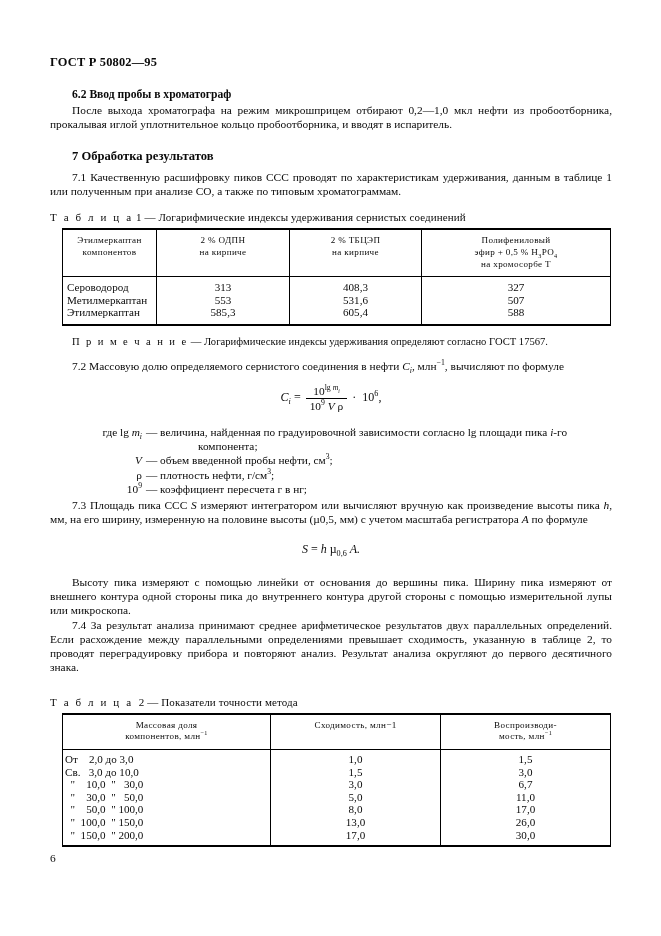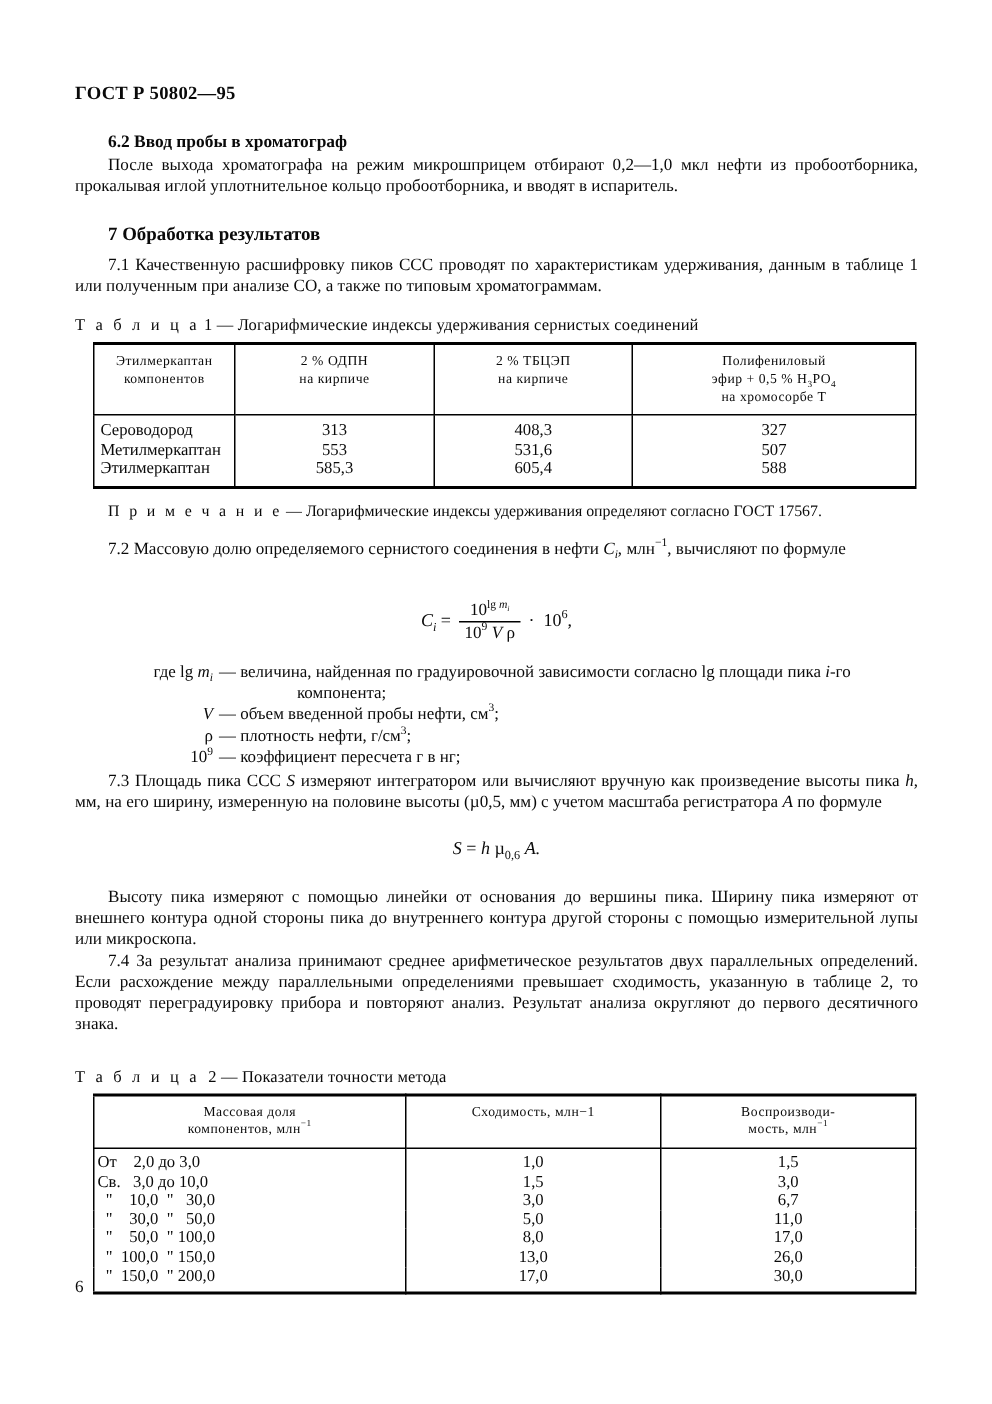--- a/index.html
+++ b/index.html
@@ -114,21 +114,21 @@
   .note {
     font-size: 10.6px;
     line-height: 13px;
     margin: 9px 0 0 0;
     text-indent: 22px;
   }
   .note .spaced { letter-spacing: 1.9px; }
 
   .formula-block {
     text-align: center;
-    margin: 28px 0 13px 0;
+    margin: 12px 0 13px 0;
     font-size: 12px;
   }
   .formula-block.small-gap { margin: 16px 0 18px 0; }
 
   .frac {
     display: inline-block;
     vertical-align: middle;
     text-align: center;
     margin: 0 2px;
   }

